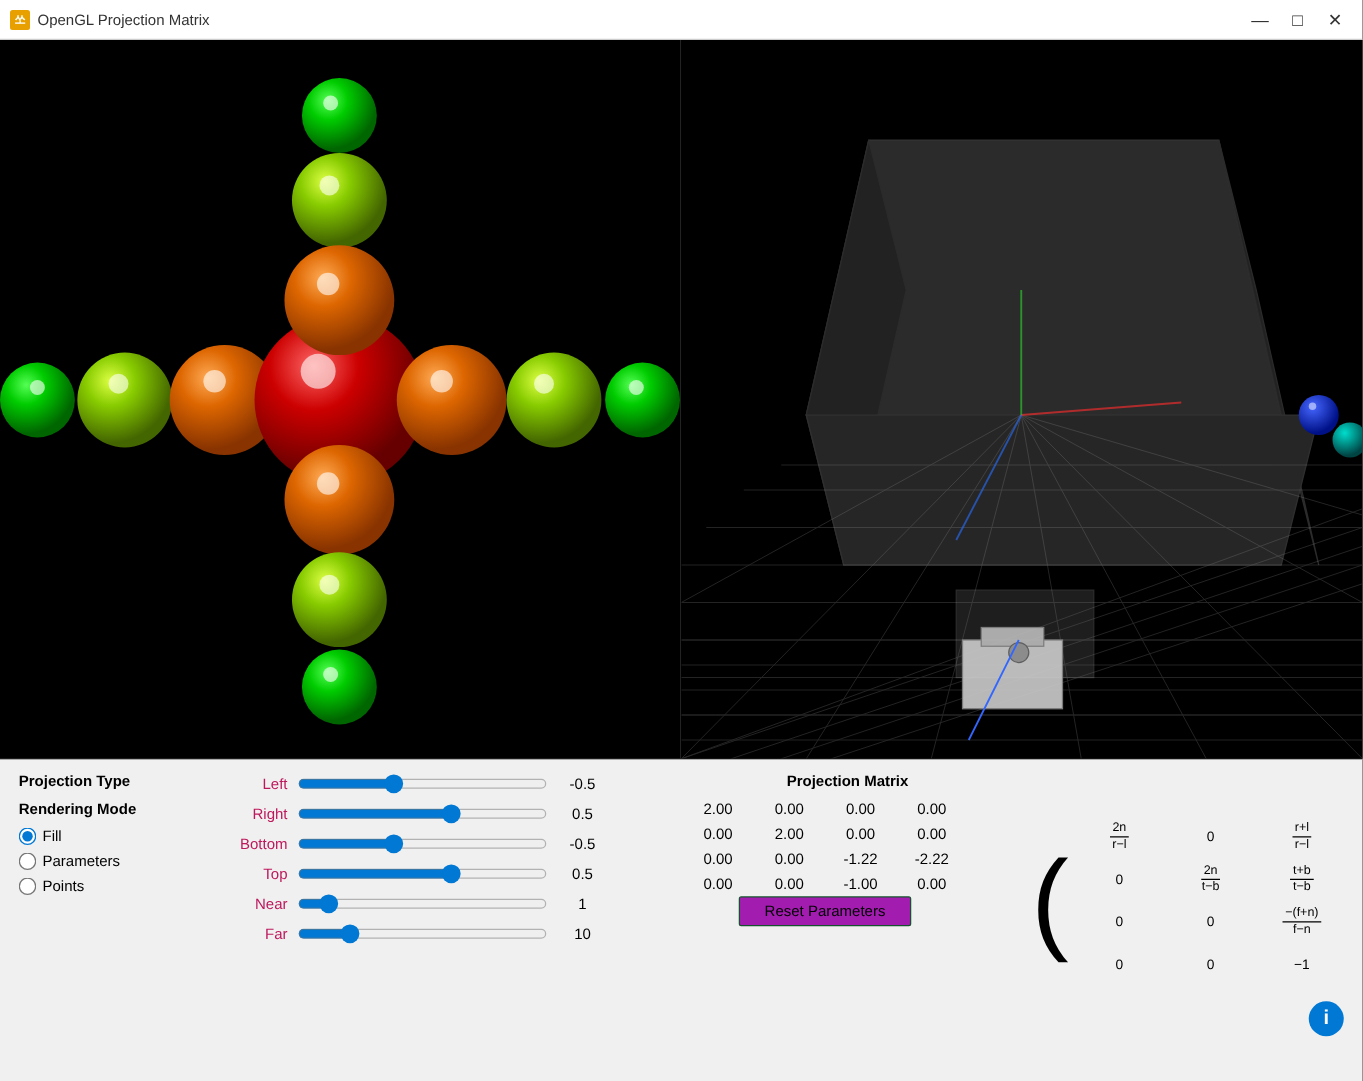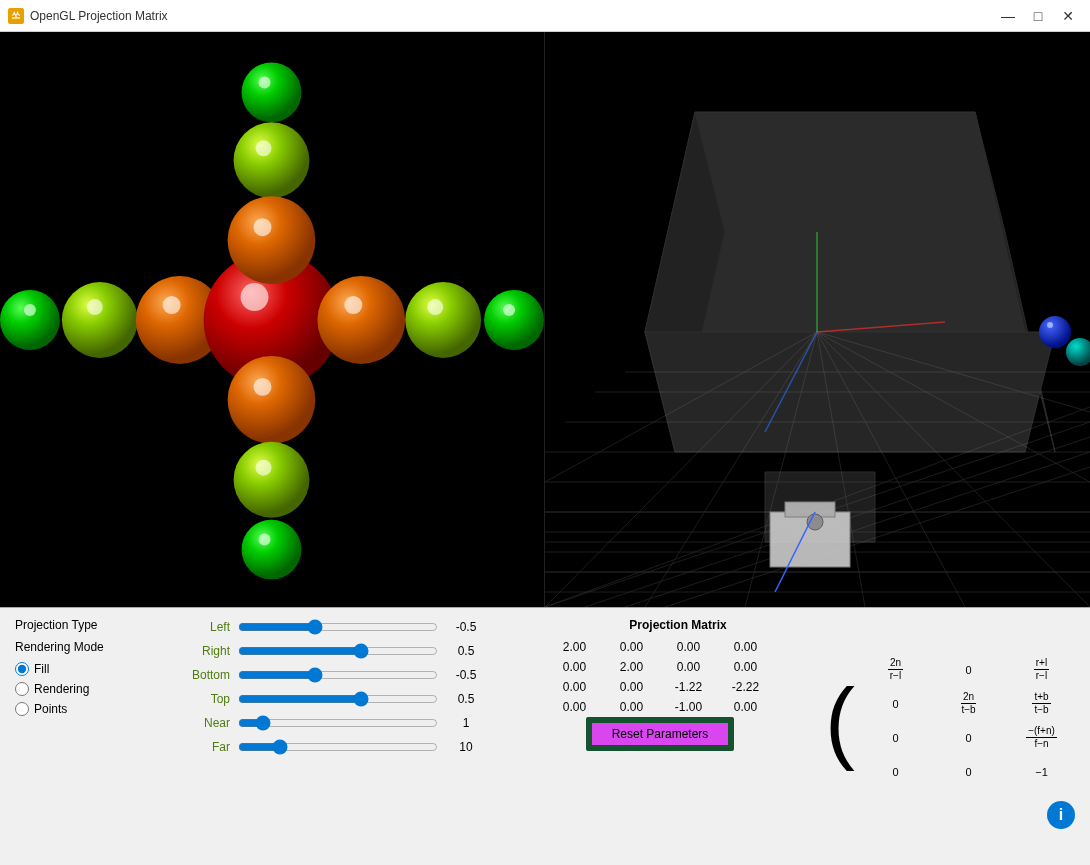--- a/index.html
+++ b/index.html
@@ -91,21 +91,21 @@
       flex-direction: row;
       padding: 10px 15px;
       gap: 20px;
     }
 
     
     .section-projection-type {
       min-width: 120px;
     }
     .section-title {
-      font-weight: normal;
+      font-weight: bold;
       font-size: 12px;
       margin-bottom: 8px;
       color: #000;
     }
     .radio-group {
       display: flex;
       flex-direction: column;
       gap: 6px;
     }
     .radio-item {
@@ -133,21 +133,21 @@
     .param-row {
       display: flex;
       align-items: center;
       margin-bottom: 6px;
       gap: 8px;
     }
     .param-label {
       width: 45px;
       text-align: right;
       font-size: 12px;
-      color: #4d7c0f;
+      color: #be185d;
     }
     .param-slider {
       width: 200px;
       height: 18px;
       accent-color: #0078d4;
       cursor: pointer;
     }
     .param-value {
       width: 40px;
       text-align: center;
@@ -177,22 +177,22 @@
       gap: 2px;
       margin-bottom: 1px;
     }
     .matrix-cell {
       text-align: center;
       font-size: 12px;
       color: #000;
       padding: 2px;
     }
     .reset-btn {
-      background: #d946ef;
-      border: 6px solid #14532d;
+      background: #a21caf;
+      border: 1px solid #14532d;
       padding: 4px 20px;
       font-size: 12px;
       cursor: pointer;
       border-radius: 2px;
     }
 
     
     .section-formula {
       min-width: 250px;
       display: flex;
@@ -511,21 +511,21 @@
 
       <div style="margin-top: 4px;">
         <div class="section-title">Rendering Mode</div>
         <div class="radio-group">
           <label class="radio-item">
             <input type="radio" name="render" value="fill" checked="" style="">
             <span>Fill</span>
           </label>
           <label class="radio-item">
             <input type="radio" name="render" value="wireframe" style="">
-            <span>Rendering</span>
+            <span>Parameters</span>
           </label>
           <label class="radio-item">
             <input type="radio" name="render" value="points" style="">
             <span>Points</span>
           </label>
         </div>
       </div>
     </div>
 
     <div class="divider-v"></div>

